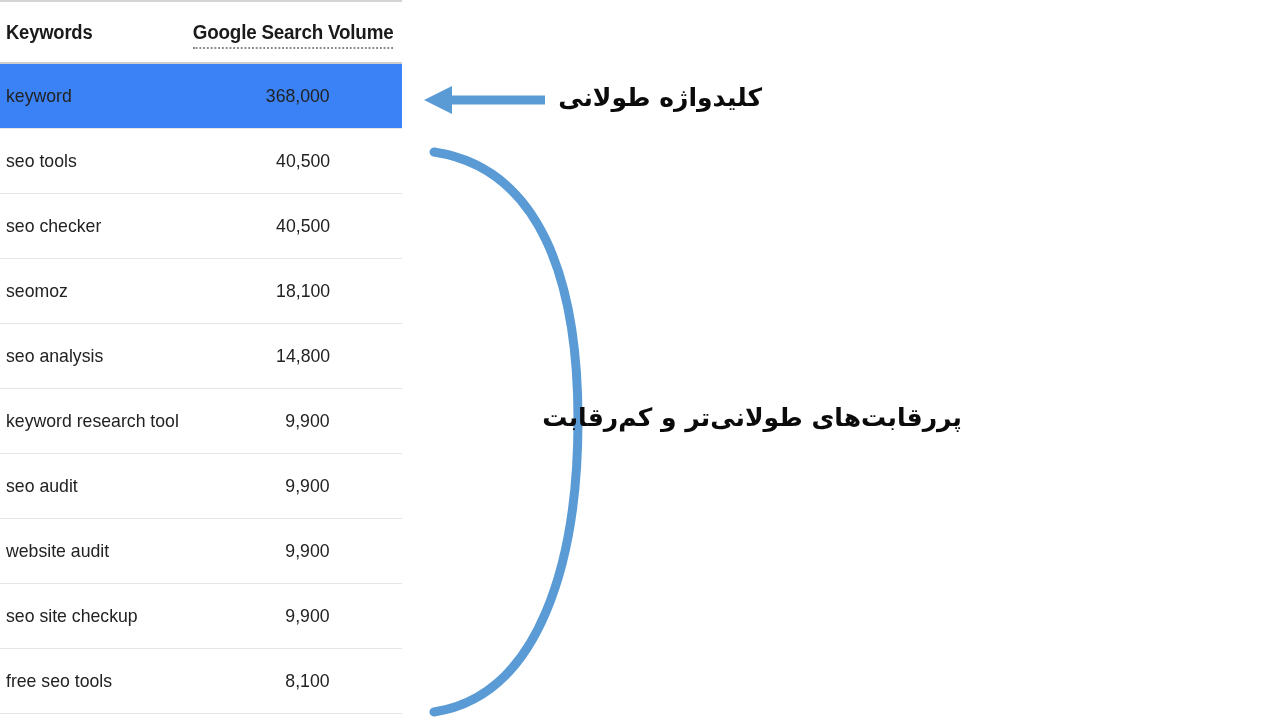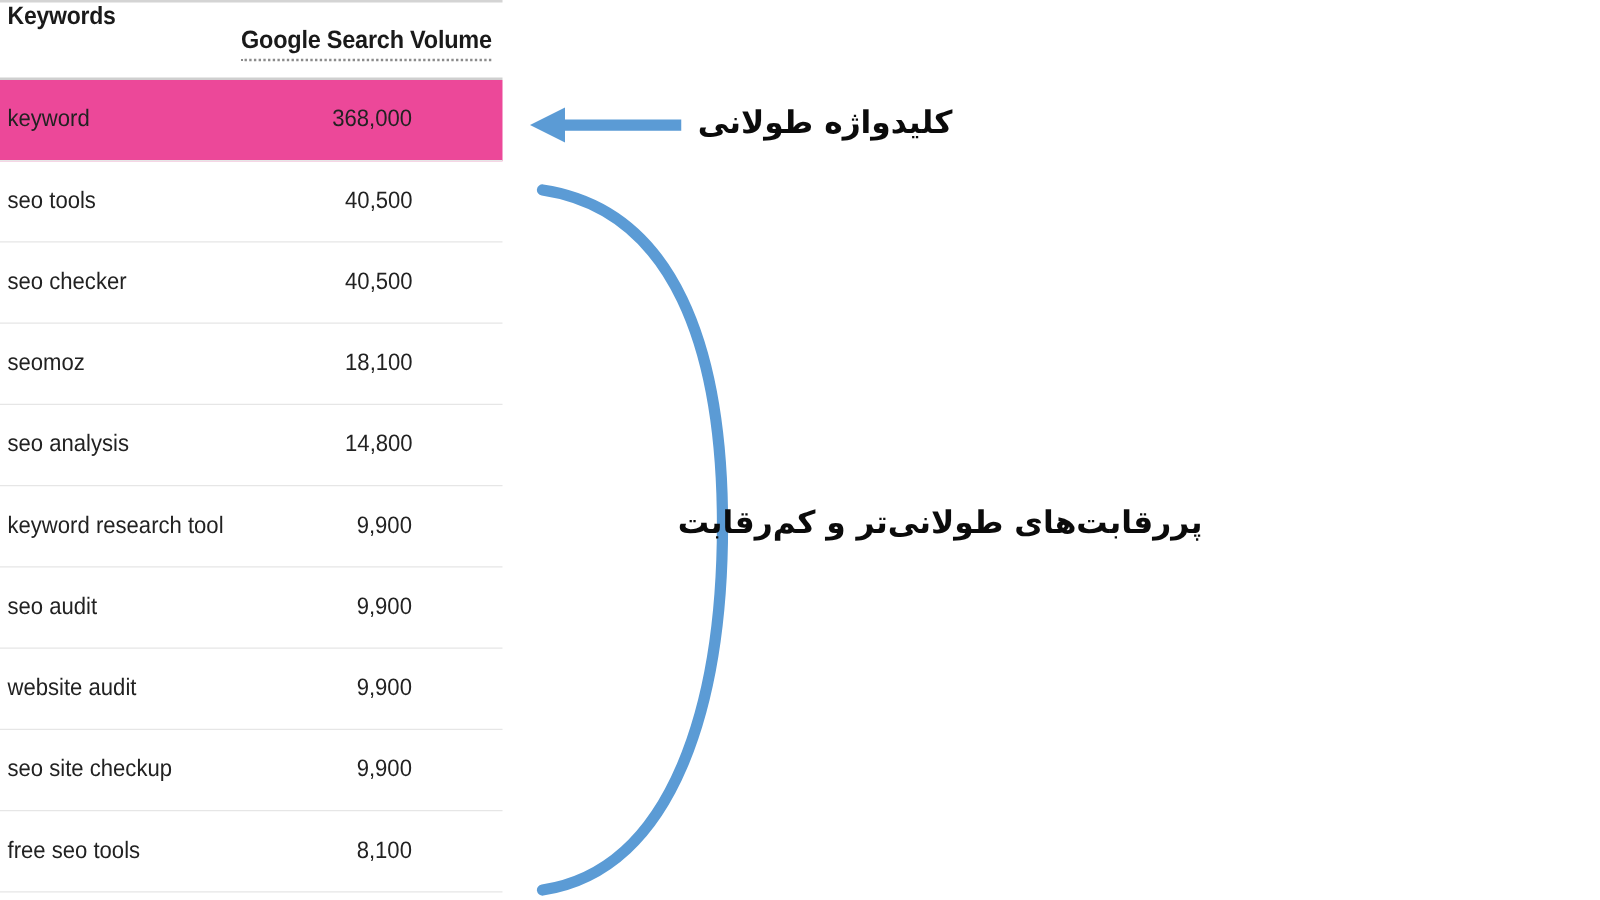--- a/index.html
+++ b/index.html
@@ -23,20 +23,21 @@
     width: 402px;
     height: 720px;
     background: #ffffff;
     border-top: 2px solid #d4d4d4;
     box-sizing: border-box;
   }
 
   .table-header {
     height: 62px;
     display: flex;
+    align-items: center;
     border-bottom: 2px solid #cfcfcf;
     box-sizing: border-box;
   }
   .th-keywords {
     flex: 0 0 auto;
     margin-left: 6px;
     font-size: 20px;
     font-weight: bold;
     color: #1a1a1a;
     letter-spacing: -0.2px;
@@ -59,21 +60,21 @@
 
   .table-row {
     height: 65px;
     display: flex;
     align-items: center;
     border-bottom: 1px solid #e6e6e6;
     box-sizing: border-box;
     position: relative;
   }
   .table-row.highlight {
-    background: #ec4899;
+    background: #3b82f6;
   }
   .cell-keyword {
     position: absolute;
     left: 6px;
     font-size: 19px;
     color: #222222;
     transform: scaleX(0.93);
     transform-origin: left center;
     white-space: nowrap;
   }

